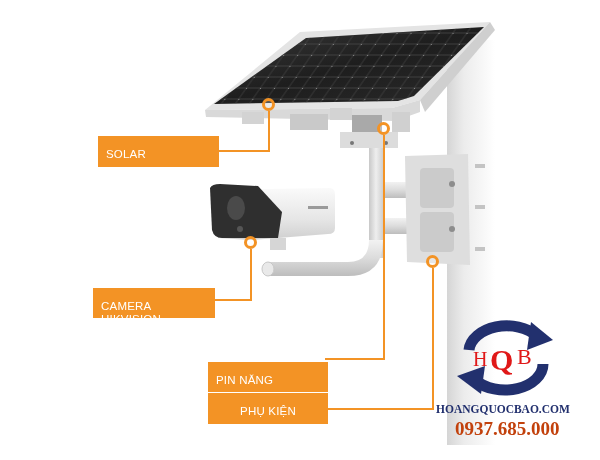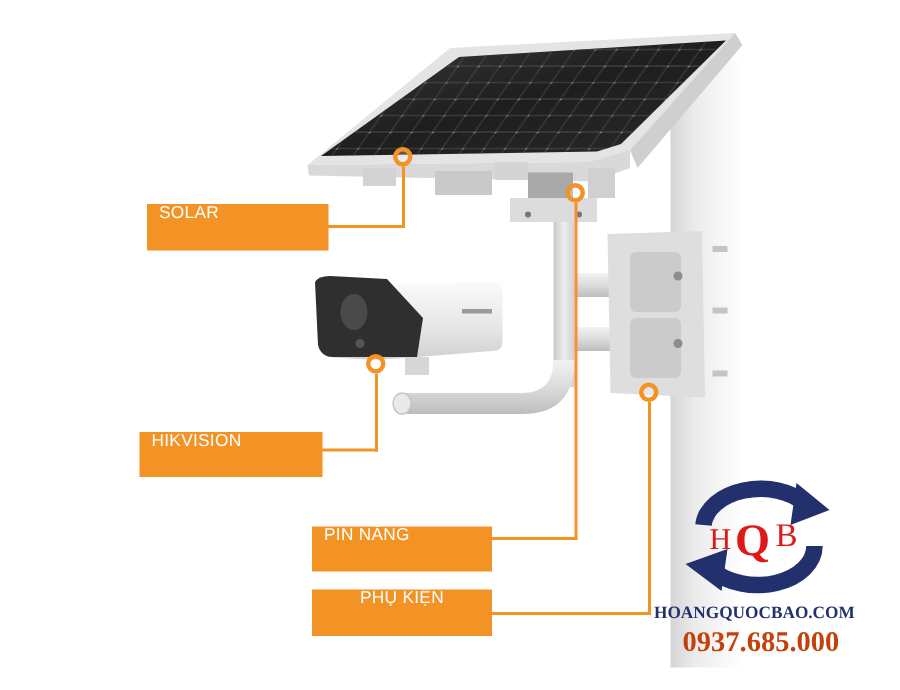--- a/index.html
+++ b/index.html
@@ -1,20 +1,20 @@
 <!DOCTYPE html>
 <html><head>
 <meta charset="utf-8">
 <style>
   html, body { margin:0; padding:0; }
   body { width:600px; height:460px; background:#ffffff; position:relative; overflow:hidden;
          font-family:"Liberation Sans", sans-serif; }
   .abs { position:absolute; }
   .label { position:absolute; background:#f39325; color:#ffffff; font-size:11.5px; line-height:13px;
-           padding:0 8px; box-sizing:border-box; letter-spacing:0.2px; text-transform:uppercase; }
+           padding:12px 8px; box-sizing:border-box; letter-spacing:0.2px; text-transform:uppercase; }
   .label span { display:block; white-space:nowrap; }
   .line { position:absolute; background:#f39325; }
   .ring { position:absolute; width:13px; height:13px; border:3px solid #f39325; border-radius:50%;
           box-sizing:border-box; background:rgba(255,255,255,0.25); }
   .pole { position:absolute; left:447px; top:40px; width:48px; height:405px;
           background:linear-gradient(90deg,#d5d5d5 0%,#ececec 35%,#f6f6f6 70%,#ffffff 100%); }
   .logo-site { position:absolute; left:436px; top:403px; font-family:"Liberation Serif", serif;
                font-weight:bold; font-size:11.5px; color:#22306e; letter-spacing:0px; }
   .logo-phone { position:absolute; left:455px; top:418px; font-family:"Liberation Serif", serif;
                 font-weight:bold; font-size:19px; color:#c2410c; }
@@ -113,24 +113,25 @@
 <div class="ring" style="left:262px;top:98px;"></div>
 <div class="ring" style="left:377px;top:122px;"></div>
 <div class="ring" style="left:244px;top:236px;"></div>
 <div class="ring" style="left:426px;top:255px;"></div>
 
 <div class="label" style="left:98px;top:136px;width:121px;height:31px;">
   <span>SOLAR</span>
 </div>
 
 <div class="label" style="left:93px;top:288px;width:122px;height:30px;">
+  <span>CAMERA</span>
   <span>HIKVISION</span>
 </div>
 
-<div class="label" style="left:208px;top:351px;width:120px;height:30px;">
+<div class="label" style="left:208px;top:362px;width:120px;height:30px;">
   <span>PIN NĂNG</span>
 </div>
 
 <div class="label" style="left:208px;top:393px;width:120px;height:31px;text-align:center;">
   <span>PHỤ KIỆN</span>
 </div>
 
 <svg class="abs" style="left:455px;top:316px" width="100" height="86">
   <path d="M14,34 A38,26 0 0 1 82,20" fill="none" stroke="#22306e" stroke-width="11"></path>
   <polygon points="76,6 98,24 72,34" fill="#22306e"></polygon>

